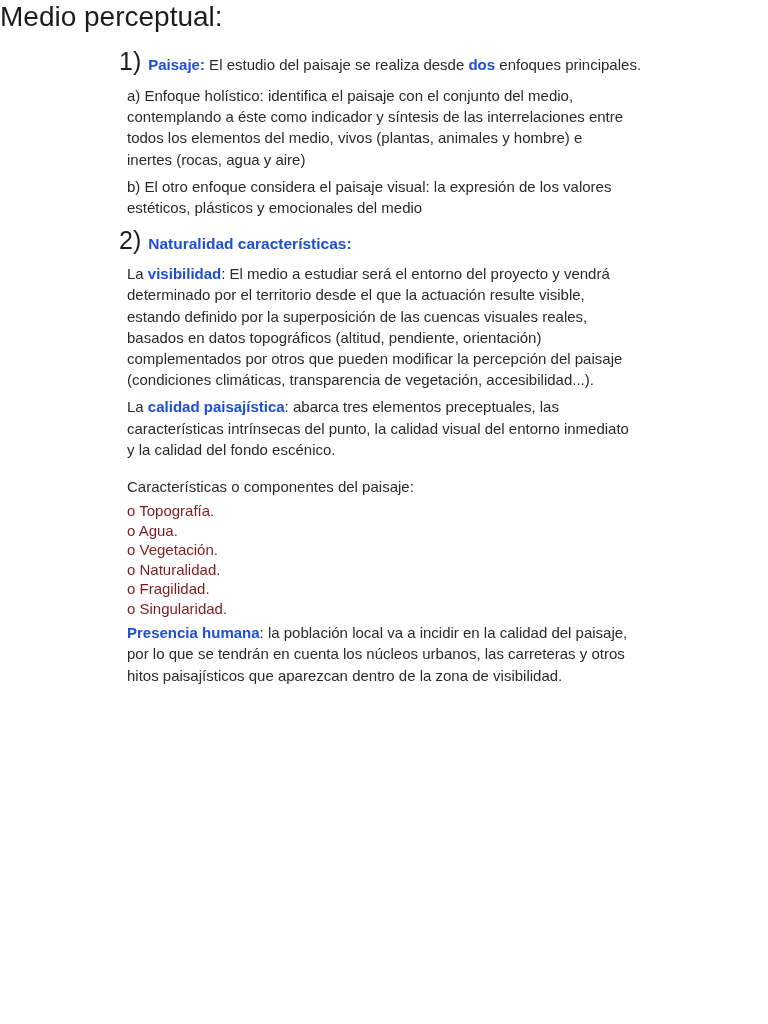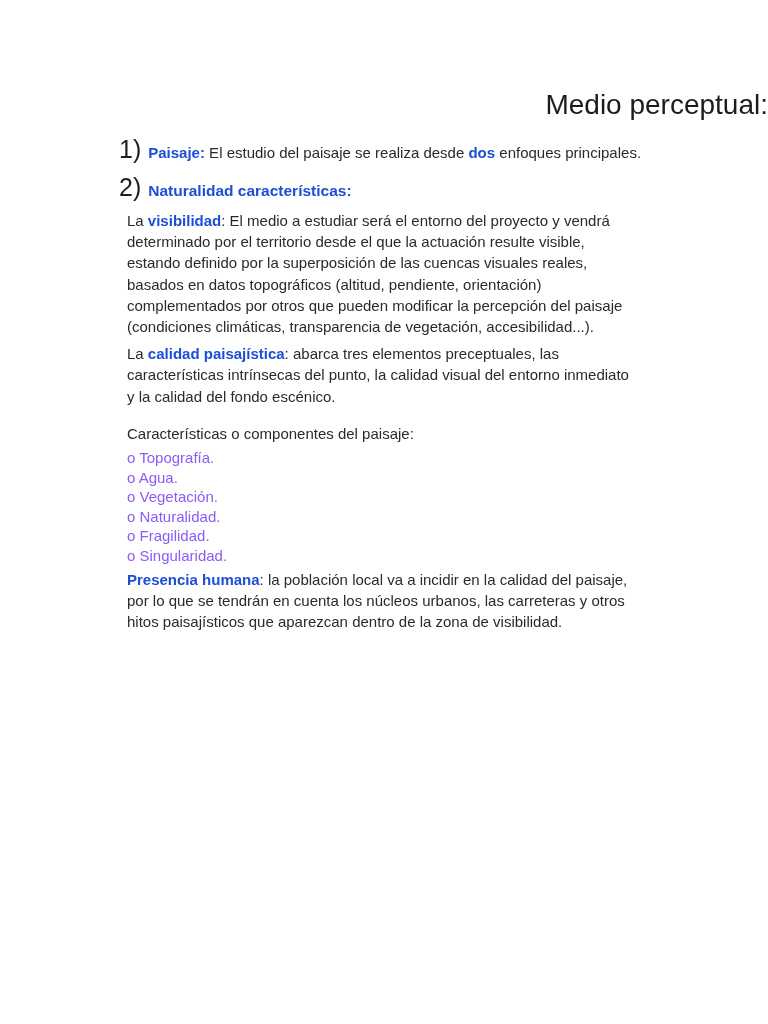--- a/index.html
+++ b/index.html
@@ -10,23 +10,22 @@
   .page {
     position: relative;
     width: 768px;
     height: 1024px;
     background: #ffffff;
     overflow: hidden;
     font-family: "Liberation Sans", sans-serif;
     color: #262626;
   }
   .doc-title {
-    padding-top: 88px;
     margin: 0 0 14px 0;
-    text-align: right;
+    text-align: left;
     font-size: 28px;
     line-height: 33px;
     font-weight: 400;
     color: #1c1c1c;
   }
   .main {
     margin-left: 127px;
     width: 612px;
   }
   .para {
@@ -61,35 +60,41 @@
     font-weight: bold;
     color: #1d4ed8;
   }
   .section-heading .b { font-size: 15.5px; }
   .component-list {
     margin: 0 0 4px 0;
   }
   .component-item {
     font-size: 15px;
     line-height: 19.5px;
-    color: #8b5cf6;
+    color: #7f1d1d;
   }
 </style>
 </head>
 <body>
 
 <div class="page">
 
   <h1 class="doc-title">Medio perceptual:</h1>
 
   <div class="main">
 
     <p class="para intro"><span class="num">1)</span><span class="b">Paisaje:</span><span> El estudio del paisaje se realiza desde </span><span class="b">dos</span><span> enfoques principales.</span></p>
 
+    <p class="para block-a">a) Enfoque holístico: identifica el paisaje con el conjunto del medio,
+contemplando a éste como indicador y síntesis de las interrelaciones entre
+todos los elementos del medio, vivos (plantas, animales y hombre) e
+inertes (rocas, agua y aire)</p>
 
+    <p class="para block-b">b) El otro enfoque considera el paisaje visual: la expresión de los valores
+estéticos, plásticos y emocionales del medio</p>
 
     <p class="section-heading"><span class="num">2)</span><span class="b">Naturalidad características:</span></p>
 
     <p class="para vis"><span>La </span><span class="b">visibilidad</span><span>: El medio a estudiar será el entorno del proyecto y vendrá
 determinado por el territorio desde el que la actuación resulte visible,
 estando definido por la superposición de las cuencas visuales reales,
 basados en datos topográficos (altitud, pendiente, orientación)
 complementados por otros que pueden modificar la percepción del paisaje
 (condiciones climáticas, transparencia de vegetación, accesibilidad...).</span></p>
 

